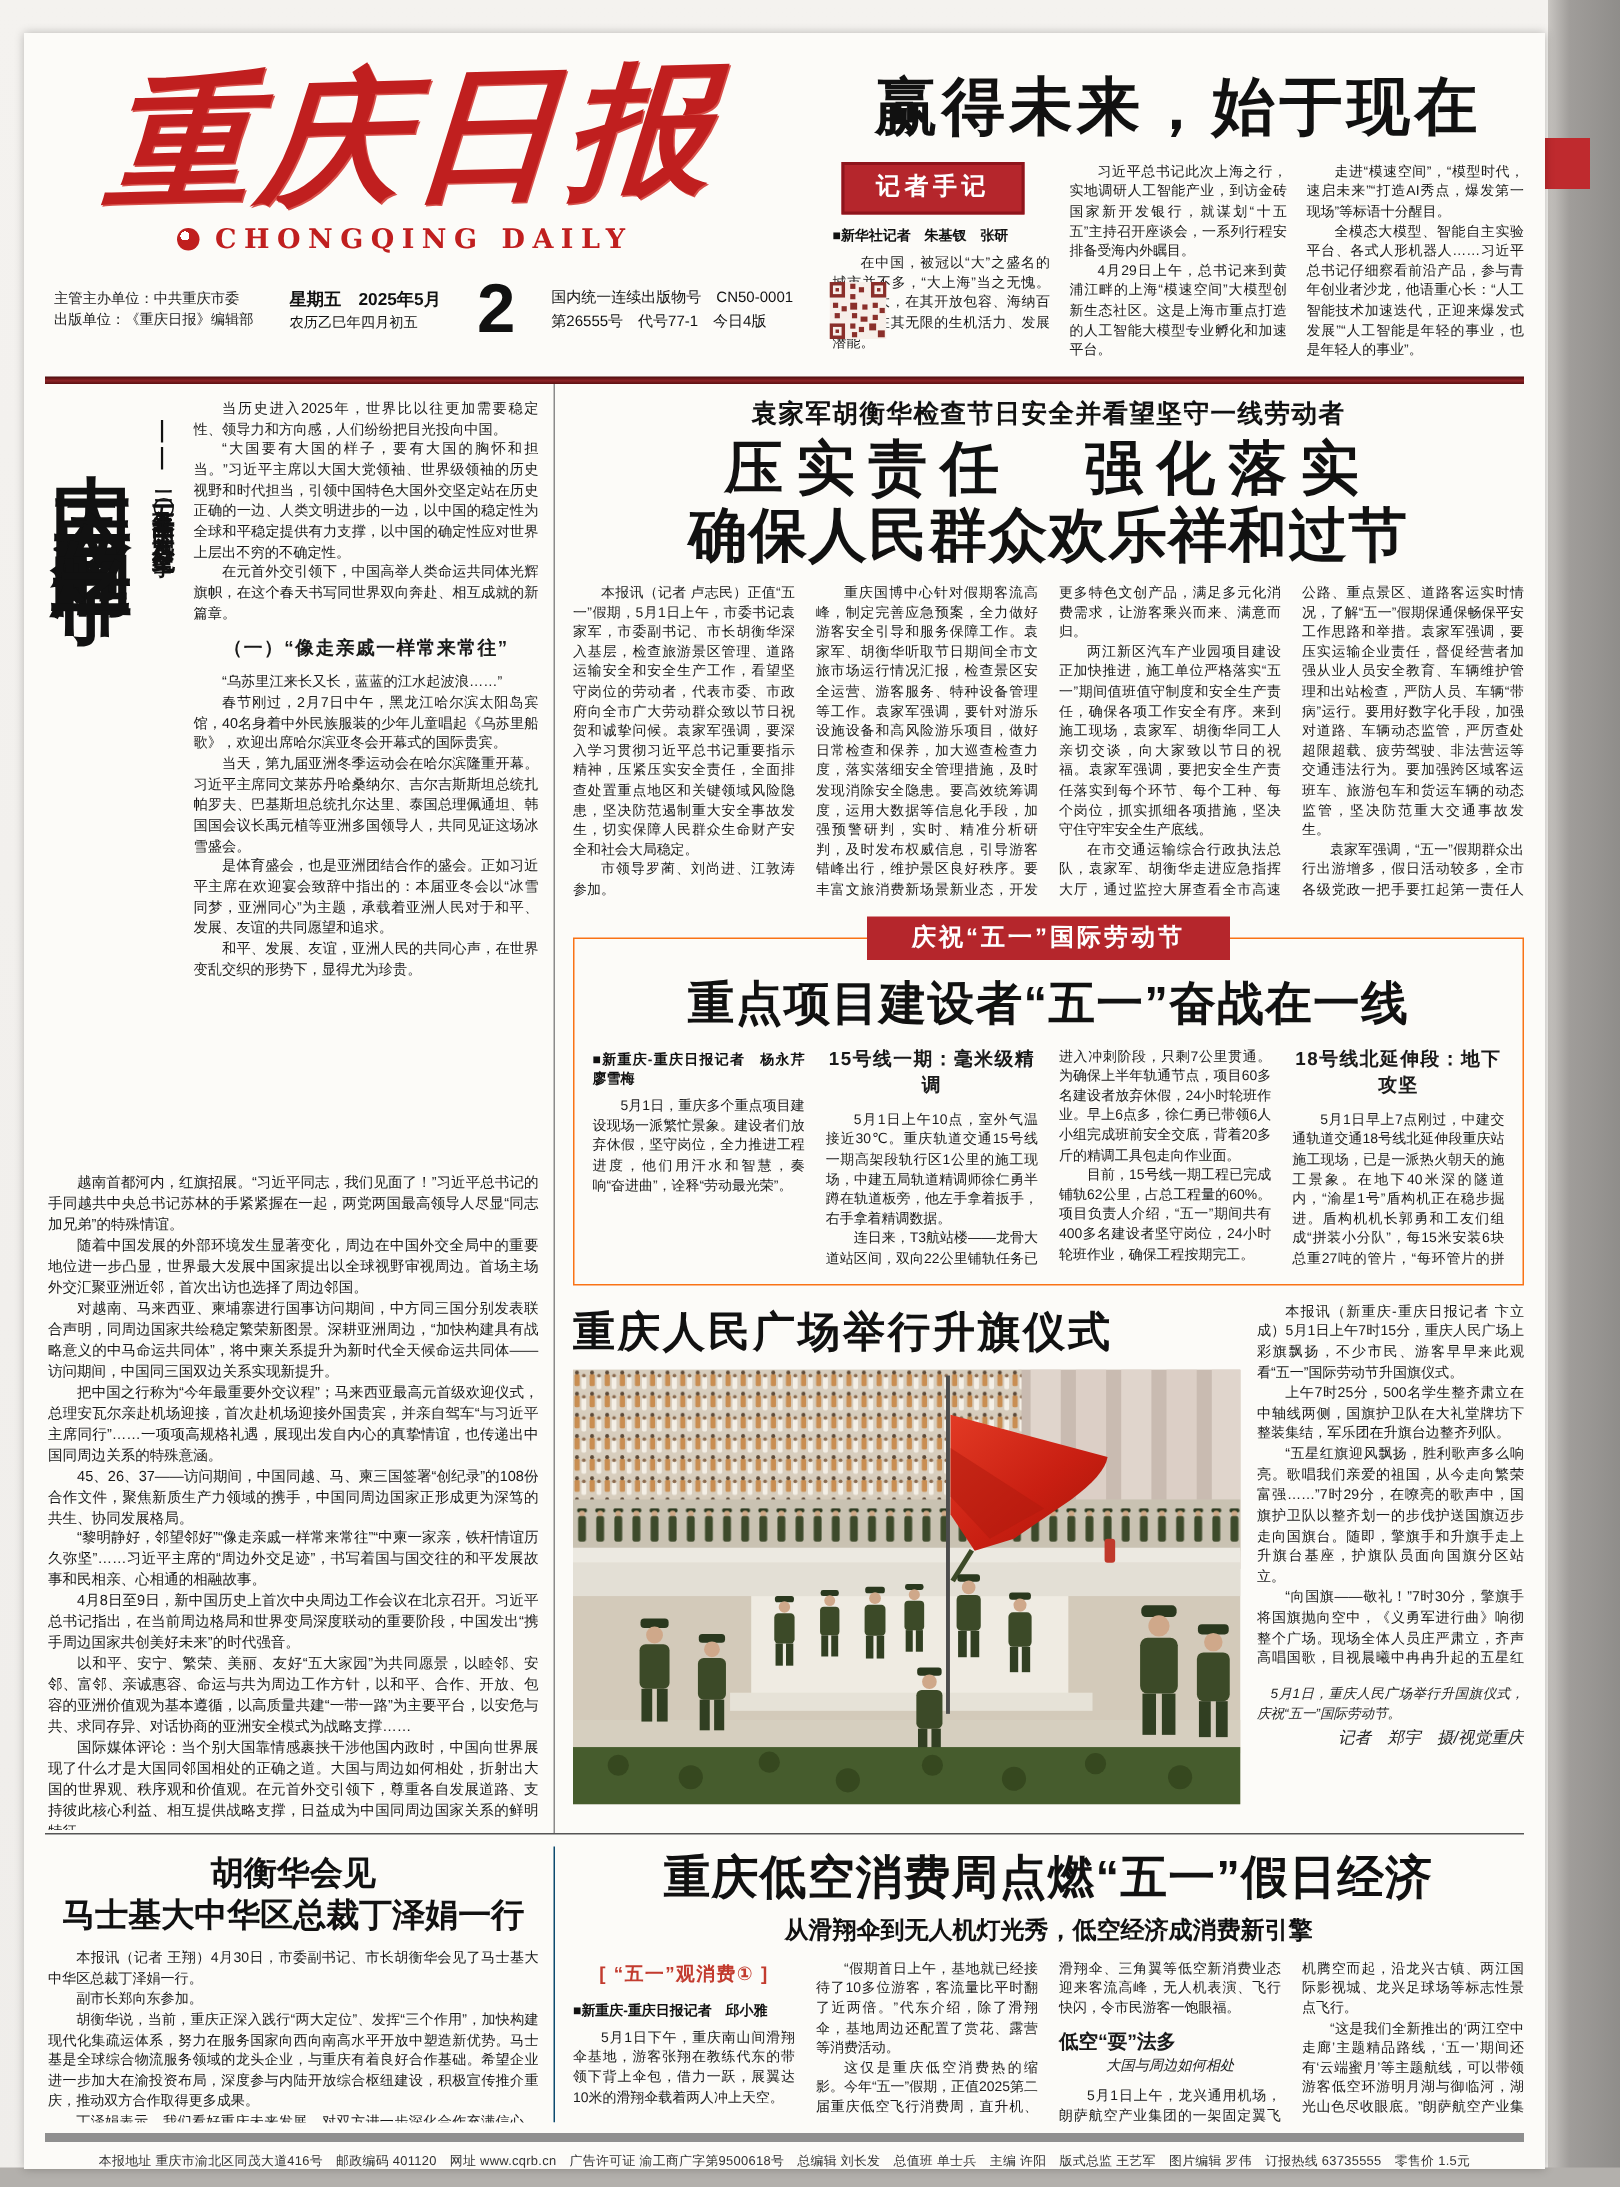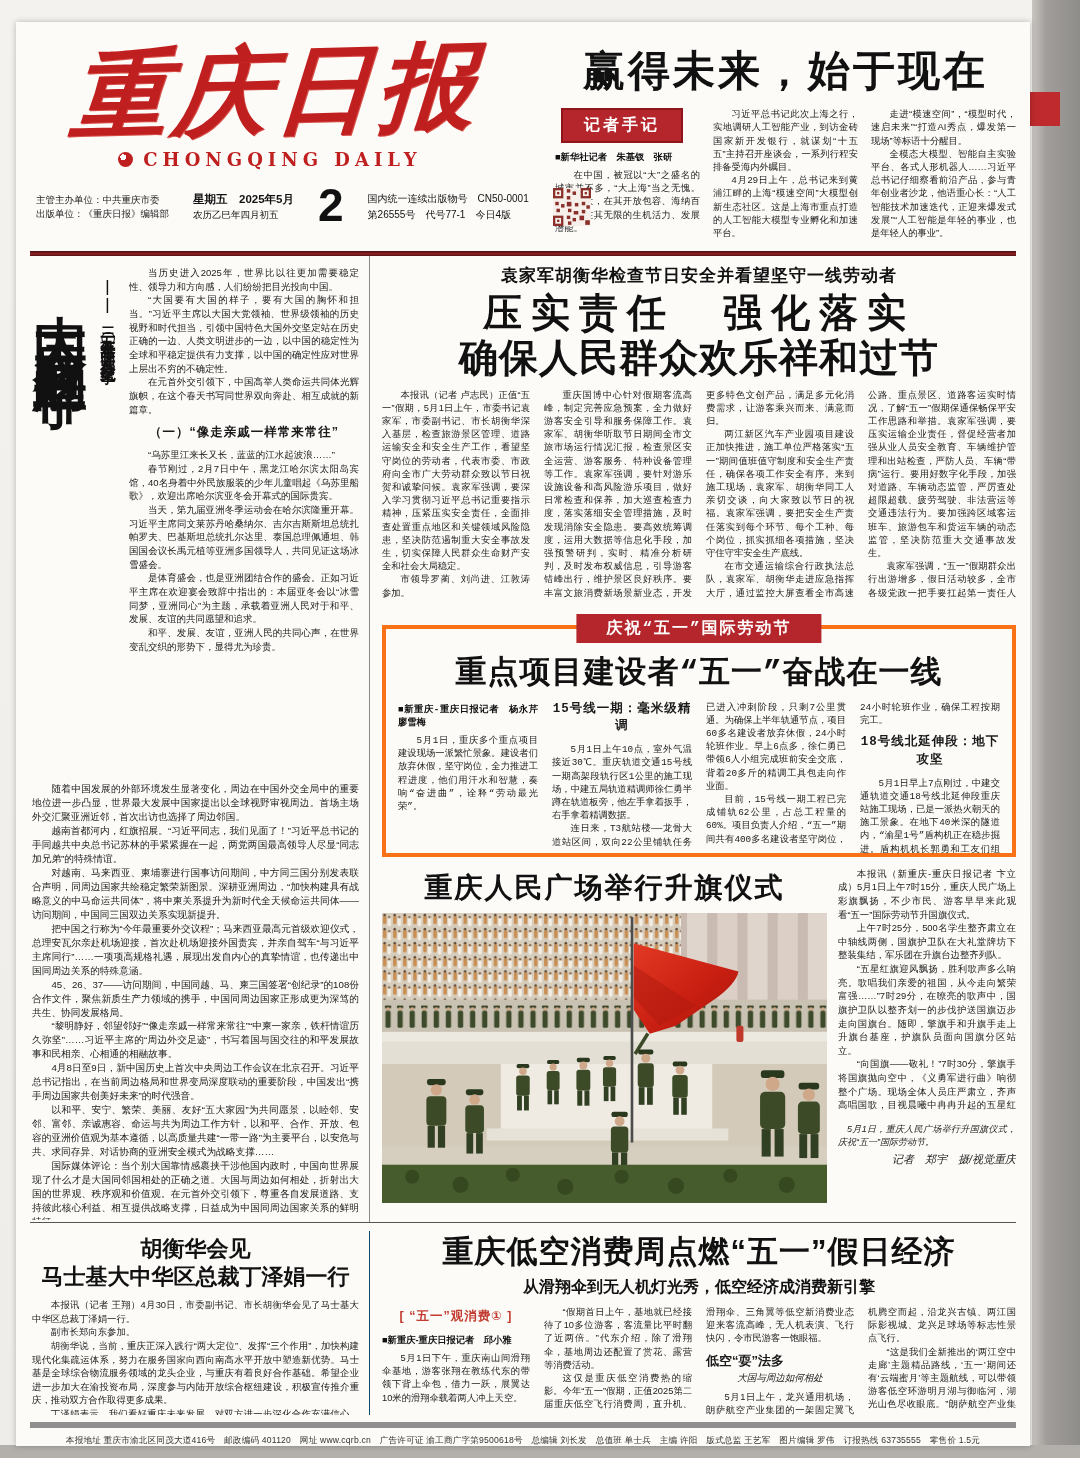--- a/index.html
+++ b/index.html
@@ -60,29 +60,29 @@
   .lead-col{flex:1;overflow:hidden;font-size:9.5px;line-height:1.44;color:#1a1a1a;}
   .lead-wide{height:438px;overflow:hidden;font-size:9.7px;line-height:1.44;margin-top:8px;color:#1a1a1a;}
 
   .right-block{flex:1;padding:4px 0 0 12px;overflow:hidden;}
   .kicker{font-size:17px;font-weight:bold;text-align:center;letter-spacing:1px;margin-top:4px;}
   .mh1{font-size:39px;font-weight:900;text-align:center;letter-spacing:9px;margin:4px 0 0;line-height:1.15;}
   .mh2{font-size:39px;font-weight:900;text-align:center;letter-spacing:1px;margin:0;line-height:1.15;}
   .cols4{column-count:4;column-gap:14px;font-size:9.3px;line-height:1.42;text-align:justify;color:#1a1a1a;}
   .m-body{height:216px;overflow:hidden;margin-top:8px;}
 
-  .labor-box{border:4px solid #f97316;margin-top:20px;position:relative;padding:8px 12px;height:232px;box-sizing:border-box;font-family:Liberation Mono, monospace;}
+  .labor-box{border:1px solid #f97316;margin-top:20px;position:relative;padding:8px 12px;height:232px;box-sizing:border-box;}
   .banner{position:absolute;top:-15px;left:50%;transform:translateX(-50%);background:#b5262c;color:#fff;
     font-size:16px;font-weight:bold;letter-spacing:2px;padding:4px 30px;white-space:nowrap;}
   .labor-headline{font-size:31px;font-weight:900;text-align:center;letter-spacing:1px;margin:14px 0 8px;}
   .l-body{height:158px;overflow:hidden;}
 
   .flag-row{display:flex;margin-top:10px;height:346px;overflow:hidden;}
   .flag-left{width:445px;}
-  .flag-headline{font-size:28px;font-weight:900;text-align:center;letter-spacing:2px;margin:2px 0 6px;}
+  .flag-headline{font-size:28px;font-weight:900;text-align:left;letter-spacing:2px;margin:2px 0 6px;}
   .photo{width:445px;height:290px;display:block;}
   .flag-right{flex:1;padding-left:11px;font-size:9.4px;line-height:1.45;color:#1a1a1a;}
   .flag-items{height:246px;overflow:hidden;text-align:justify;}
   .caption{font-size:9px;font-style:italic;color:#222;margin-top:10px;text-align:justify;text-indent:1em;}
   .credit{font-size:11px;font-style:italic;color:#222;text-align:right;margin-top:3px;}
 
   
   .bottom-row{display:flex;height:184px;padding-top:8px;overflow:hidden;}
   .meet{width:340px;border-right:1px solid #0c4a6e;padding:2px 10px 0 2px;box-sizing:border-box;}
   .meet-h{font-size:22px;font-weight:900;text-align:center;line-height:1.25;margin:2px 0 8px;}
@@ -193,22 +193,22 @@
               <p class="bp">在元首外交引领下，中国高举人类命运共同体光辉旗帜，在这个春天书写同世界双向奔赴、相互成就的新篇章。</p>
               <p class="sub">（一）“像走亲戚一样常来常往”</p>
               <p class="bp">“乌苏里江来长又长，蓝蓝的江水起波浪……”</p>
               <p class="bp">春节刚过，2月7日中午，黑龙江哈尔滨太阳岛宾馆，40名身着中外民族服装的少年儿童唱起《乌苏里船歌》，欢迎出席哈尔滨亚冬会开幕式的国际贵宾。</p>
               <p class="bp">当天，第九届亚洲冬季运动会在哈尔滨隆重开幕。习近平主席同文莱苏丹哈桑纳尔、吉尔吉斯斯坦总统扎帕罗夫、巴基斯坦总统扎尔达里、泰国总理佩通坦、韩国国会议长禹元植等亚洲多国领导人，共同见证这场冰雪盛会。</p>
               <p class="bp">是体育盛会，也是亚洲团结合作的盛会。正如习近平主席在欢迎宴会致辞中指出的：本届亚冬会以“冰雪同梦，亚洲同心”为主题，承载着亚洲人民对于和平、发展、友谊的共同愿望和追求。</p>
               <p class="bp">和平、发展、友谊，亚洲人民的共同心声，在世界变乱交织的形势下，显得尤为珍贵。</p>
             </div>
         </div>
         <div class="lead-wide">
+            <p class="bp">越南首都河内，红旗招展。“习近平同志，我们见面了！”习近平总书记的手同越共中央总书记苏林的手紧紧握在一起，两党两国最高领导人尽显“同志加兄弟”的特殊情谊。</p>
             <p class="bp">随着中国发展的外部环境发生显著变化，周边在中国外交全局中的重要地位进一步凸显，世界最大发展中国家提出以全球视野审视周边。首场主场外交汇聚亚洲近邻，首次出访也选择了周边邻国。</p>
-            <p class="bp">越南首都河内，红旗招展。“习近平同志，我们见面了！”习近平总书记的手同越共中央总书记苏林的手紧紧握在一起，两党两国最高领导人尽显“同志加兄弟”的特殊情谊。</p>
             <p class="bp">对越南、马来西亚、柬埔寨进行国事访问期间，中方同三国分别发表联合声明，同周边国家共绘稳定繁荣新图景。深耕亚洲周边，“加快构建具有战略意义的中马命运共同体”，将中柬关系提升为新时代全天候命运共同体——访问期间，中国同三国双边关系实现新提升。</p>
             <p class="bp">把中国之行称为“今年最重要外交议程”；马来西亚最高元首级欢迎仪式，总理安瓦尔亲赴机场迎接，首次赴机场迎接外国贵宾，并亲自驾车“与习近平主席同行”……一项项高规格礼遇，展现出发自内心的真挚情谊，也传递出中国同周边关系的特殊意涵。</p>
             <p class="bp">45、26、37——访问期间，中国同越、马、柬三国签署“创纪录”的108份合作文件，聚焦新质生产力领域的携手，中国同周边国家正形成更为深笃的共生、协同发展格局。</p>
             <p class="bp">“黎明静好，邻望邻好”“像走亲戚一样常来常往”“中柬一家亲，铁杆情谊历久弥坚”……习近平主席的“周边外交足迹”，书写着国与国交往的和平发展故事和民相亲、心相通的相融故事。</p>
             <p class="bp">4月8日至9日，新中国历史上首次中央周边工作会议在北京召开。习近平总书记指出，在当前周边格局和世界变局深度联动的重要阶段，中国发出“携手周边国家共创美好未来”的时代强音。</p>
             <p class="bp">以和平、安宁、繁荣、美丽、友好“五大家园”为共同愿景，以睦邻、安邻、富邻、亲诚惠容、命运与共为周边工作方针，以和平、合作、开放、包容的亚洲价值观为基本遵循，以高质量共建“一带一路”为主要平台，以安危与共、求同存异、对话协商的亚洲安全模式为战略支撑……</p>
             <p class="bp">国际媒体评论：当个别大国靠情感裹挟干涉他国内政时，中国向世界展现了什么才是大国同邻国相处的正确之道。大国与周边如何相处，折射出大国的世界观、秩序观和价值观。在元首外交引领下，尊重各自发展道路、支持彼此核心利益、相互提供战略支撑，日益成为中国同周边国家关系的鲜明特征。</p>
           </div>
       </aside>
 

